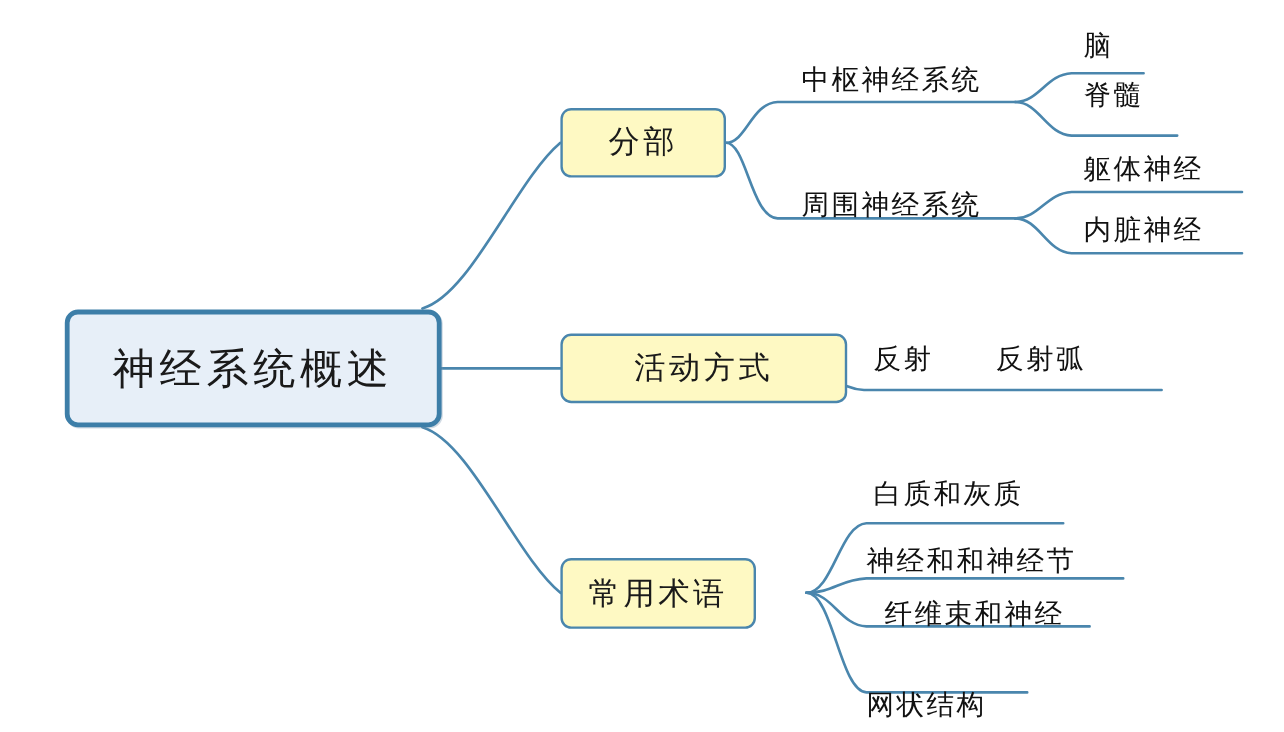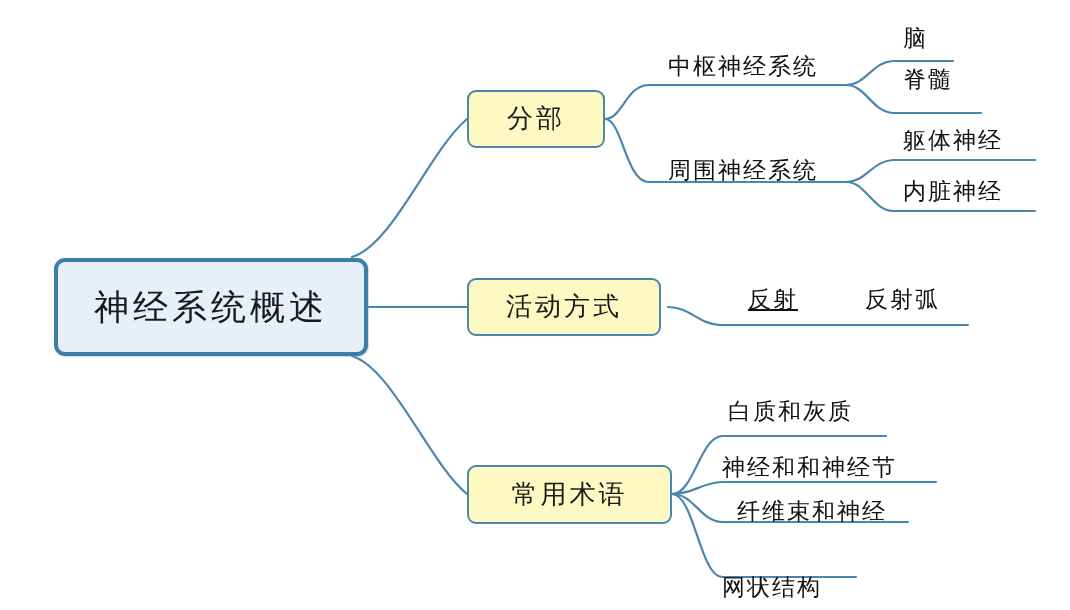--- a/index.html
+++ b/index.html
@@ -58,22 +58,22 @@
     letter-spacing: 4px;
   }
   .branch .node-label {
     font-size: 26px;
     letter-spacing: 3px;
   }
 
   
   #node-root      { left: 38px;  top: 258px; width: 314px; height: 98px; margin-left: 16px; }
   #node-fenbu     { left: 467px; top: 90px;  width: 138px; height: 58px; }
-  #node-huodong   { left: 467px; top: 278px; width: 194px; height: 58px; }
-  #node-shuyu     { left: 467px; top: 465px; width: 205px; height: 59px; }
+  #node-huodong   { left: 467px; top: 278px; width: 239px; height: 58px; }
+  #node-shuyu     { left: 467px; top: 465px; width: 163px; height: 59px; }
 
   
   .leaf {
     position: absolute;
     white-space: nowrap;
     font-family: "Liberation Serif", "DejaVu Serif", serif;
     font-size: 23px;
     letter-spacing: 2px;
     line-height: 1;
     color: #111111;
@@ -81,22 +81,22 @@
   }
   .leaf.sub { font-size: 23px; }
 
   #leaf-cns      { left: 668px; top: 55px; }
   #leaf-pns      { left: 668px; top: 159px; }
   #leaf-brain    { left: 903px; top: 27px; }
   #leaf-cord     { left: 903px; top: 68px; }
   #leaf-somatic  { left: 903px; top: 129px; }
   #leaf-visceral { left: 903px; top: 180px; }
 
-  #leaf-reflex     { left: 748px; top: 288px; text-decoration: underline; }
-  #leaf-reflex-arc { left: 865px; top: 288px; }
+  #leaf-reflex     { left: 728px; top: 288px; }
+  #leaf-reflex-arc { left: 830px; top: 288px; }
 
   #leaf-matter   { left: 728px; top: 400px; }
   #leaf-ganglion { left: 722px; top: 456px; }
   #leaf-tract    { left: 722px; top: 500px; margin-left: 15px; }
   #leaf-reticular{ left: 722px; top: 576px; }
 </style>
 </head>
 <body>
 
 <div id="canvas">

